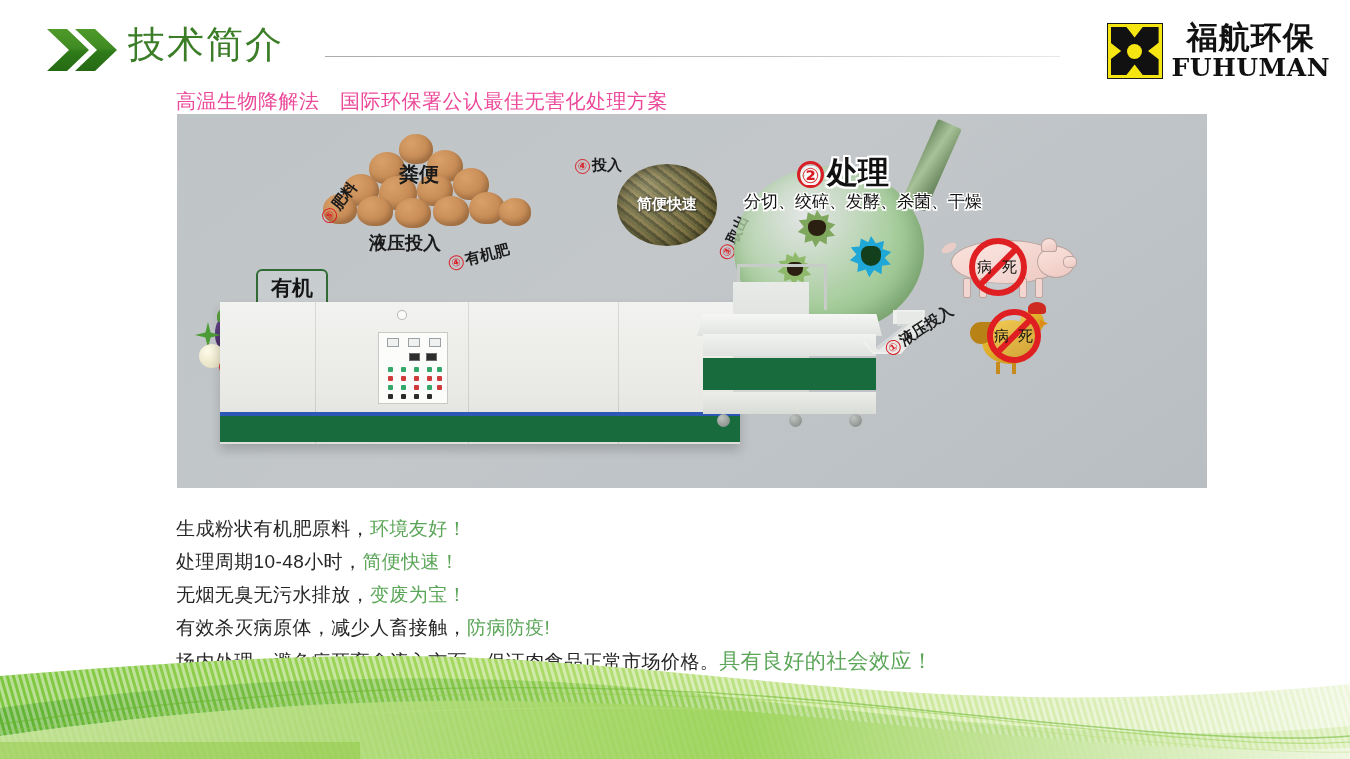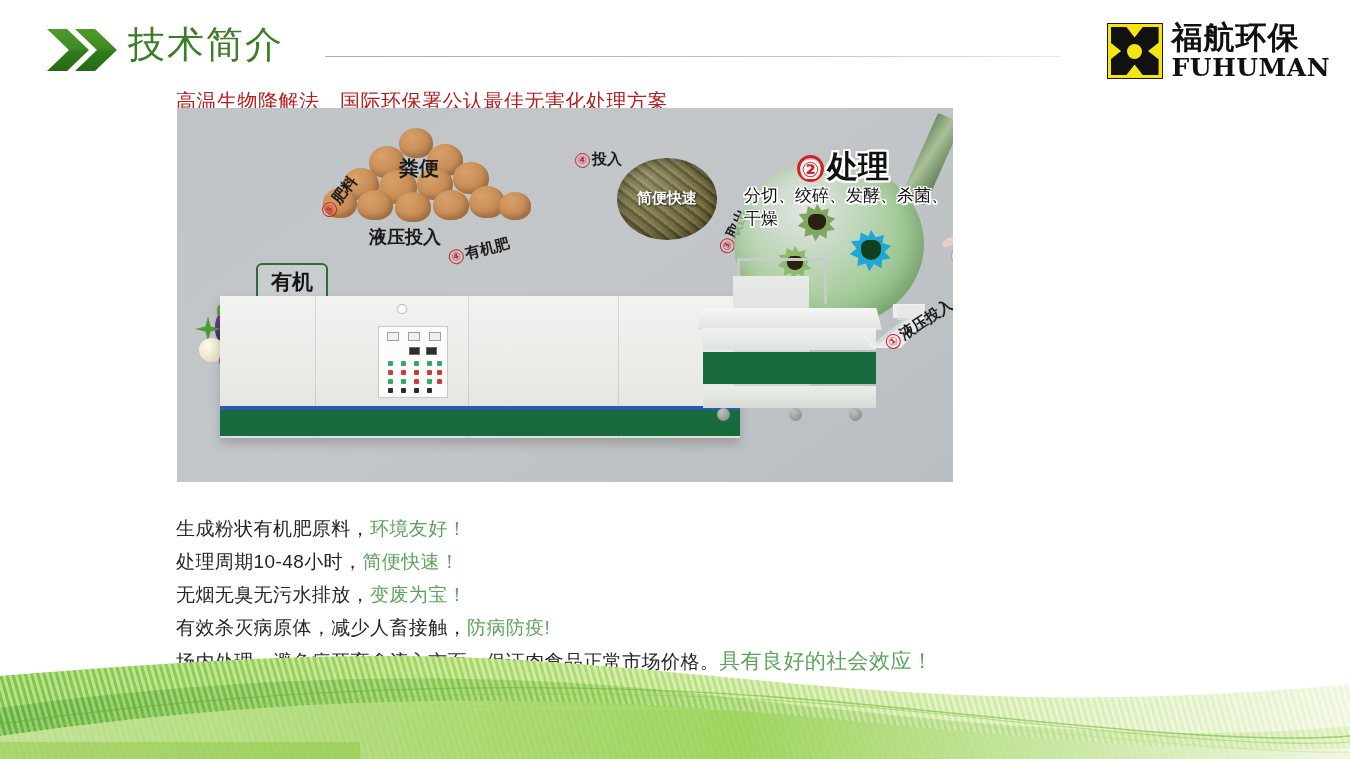--- a/index.html
+++ b/index.html
@@ -55,43 +55,43 @@
       100% 33%, 78% 50%, 100% 67%, 100% 100%,
       67% 100%, 50% 78%, 33% 100%, 0% 100%,
       0% 67%, 22% 50%, 0% 33%);
   }
   #brand-mark .gear {
     position: absolute; left: 50%; top: 50%;
     width: 15px; height: 15px; margin: -7.5px 0 0 -7.5px;
     background: #f5e513; border-radius: 50%;
     box-shadow: 0 0 0 2px #111;
   }
-  #brand-text { display: flex; flex-direction: column; line-height: 1; }
+  #brand-text { display: flex; flex-direction: column; line-height: 1; text-align: center; }
   #brand-cn {
     font-family: "DejaVu Sans", sans-serif;
     font-size: 31px; font-weight: 700; color: #111111;
     letter-spacing: 1px;
   }
   #brand-en {
     font-family: "DejaVu Serif", "Liberation Serif", serif;
     font-size: 25px; font-weight: 700; color: #111111;
     letter-spacing: 0.5px; margin-top: 2px;
   }
 
   
   #subtitle {
     position: absolute; left: 176px; top: 88px;
-    font-size: 20px; color: #b91c1c;
+    font-size: 20px; color: #ec4899;
     letter-spacing: 0.5px; white-space: nowrap;
   }
 
   
   #figure {
-    position: absolute; left: 177px; top: 108px;
-    width: 776px; height: 374px;
+    position: absolute; left: 177px; top: 114px;
+    width: 1030px; height: 374px;
     background: linear-gradient(145deg,#bfc4c7 0%, #c3c7ca 45%, #b9bec2 100%);
     overflow: hidden;
   }
   .fig-label { position: absolute; white-space: nowrap; }
 
   
   #poop-pile { position: absolute; left: 140px; top: 20px; width: 215px; height: 90px; }
   .poop {
     position: absolute; border-radius: 50% 50% 45% 45%;
     background: radial-gradient(circle at 35% 30%, #d9a06a, #b97c46);

